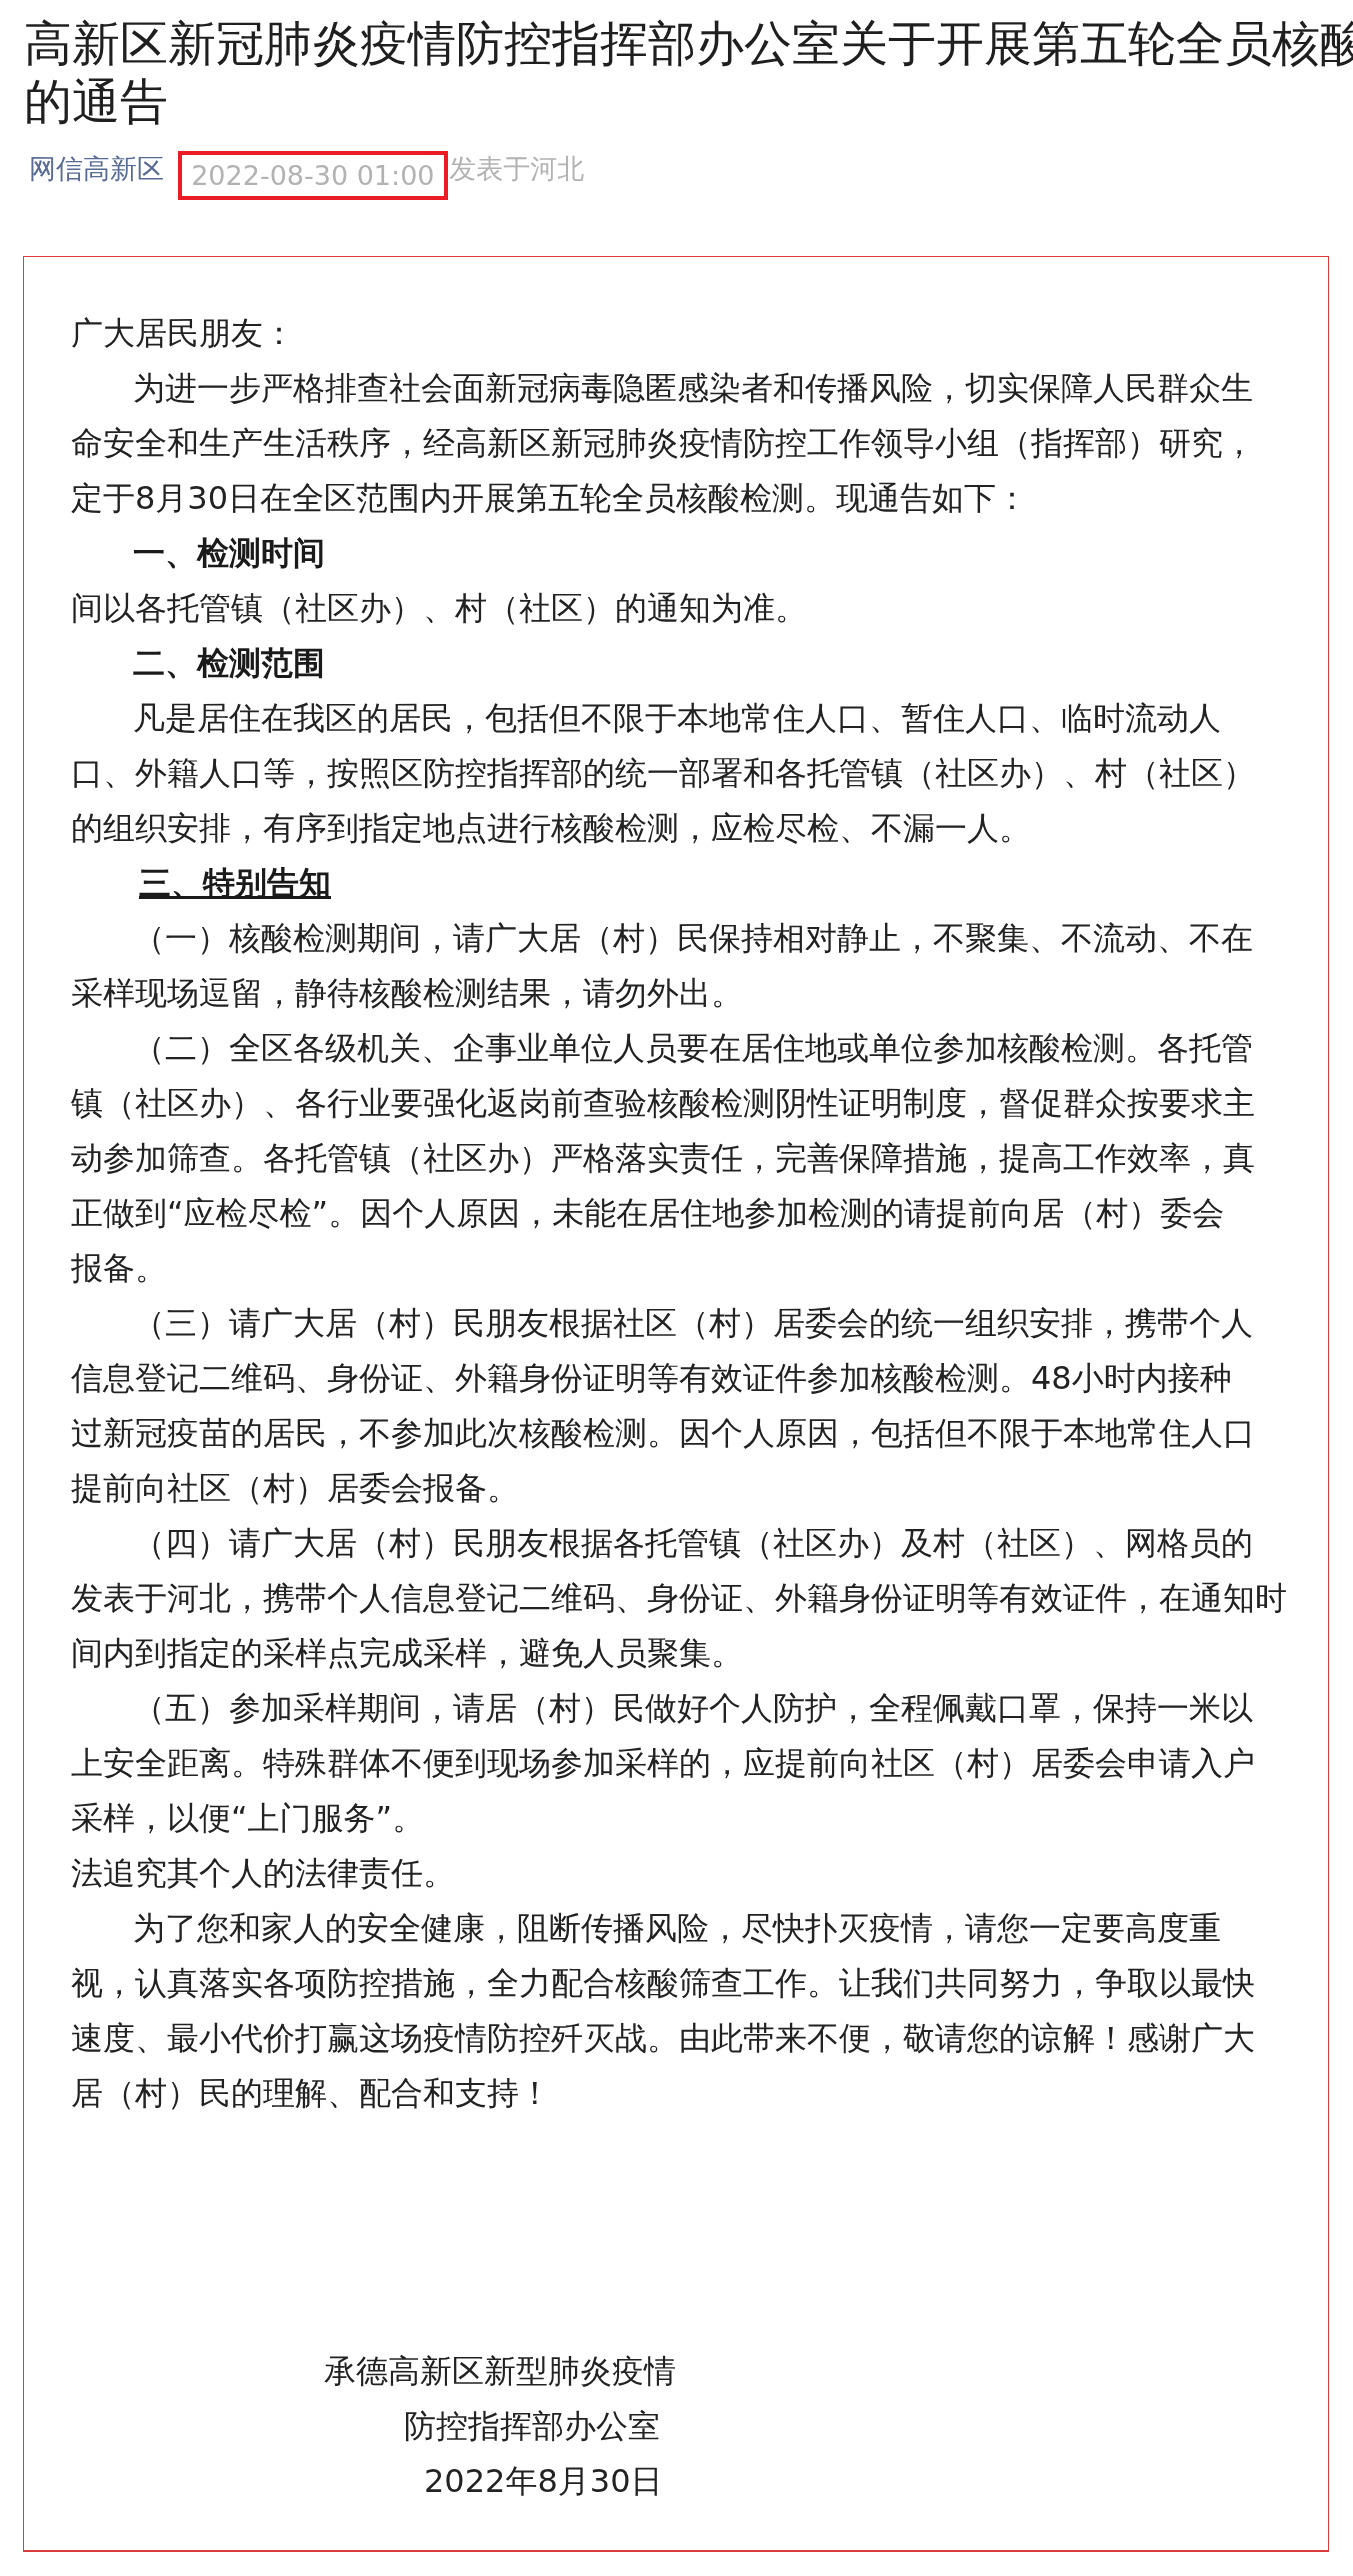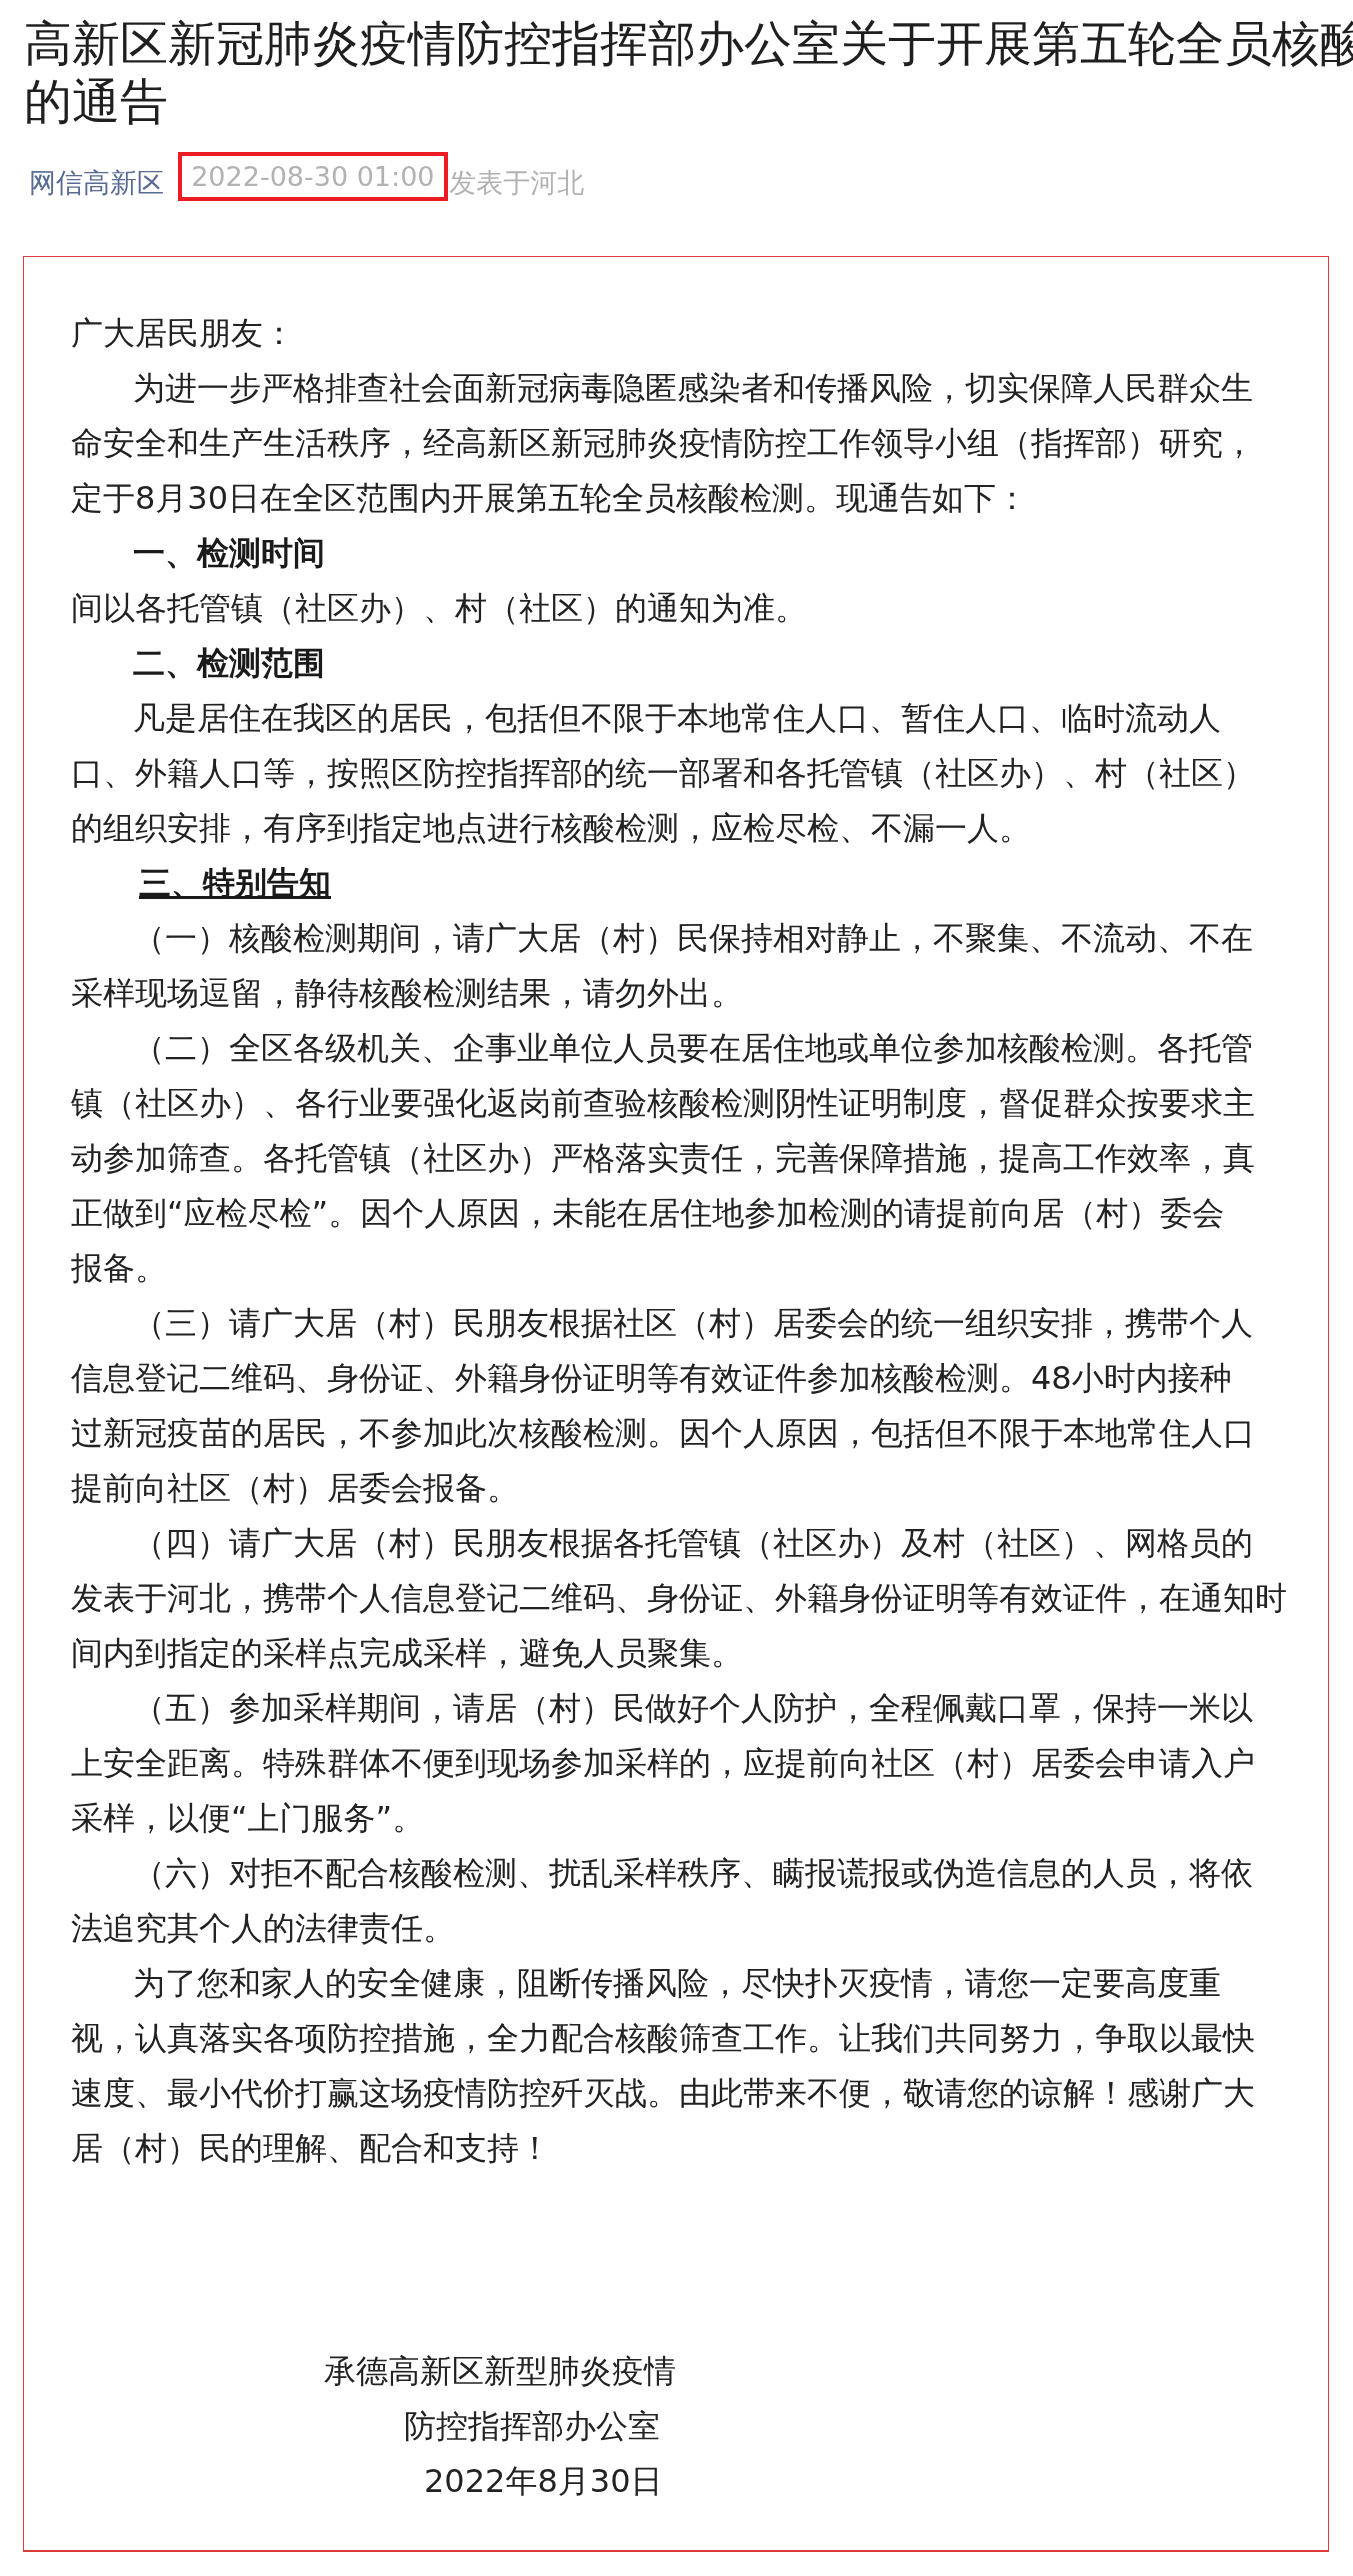--- a/index.html
+++ b/index.html
@@ -2,21 +2,21 @@
 <html><head>
 <meta charset="utf-8">
 <style>
   html, body { margin: 0; padding: 0; background: #ffffff; }
   body { width: 1354px; height: 2576px; position: relative; overflow: hidden;
          font-family: "DejaVu Sans", "Liberation Sans", sans-serif; color: #222222; }
   .title { position: absolute; left: 24px; top: 13.5px; width: 1315px;
            font-size: 48px; line-height: 58px; color: #1f1f1f; font-weight: normal; margin: 0; }
   .title .tl { display: block; white-space: nowrap; }
   .meta { position: absolute; left: 29px; top: 151px; height: 50px;
-          display: flex; align-items: flex-end; font-size: 27px; white-space: nowrap; }
+          display: flex; align-items: flex-start; font-size: 27px; white-space: nowrap; }
   .meta .author { color: #576b95; }
   .meta .datebox { margin-left: 13.5px; padding: 0 9.7px; height: 41px; line-height: 41px;
                    border: 4.8px solid #ec1c24; color: #b2b2b2; }
   .meta .loc { margin-left: 1px; color: #b2b2b2; }
   .frame { position: absolute; left: 23px; top: 256px; width: 1306px; height: 2296px;
            border: 1.9px solid #dc3b3b; border-bottom-width: 2.9px; box-sizing: border-box; }
   .body { position: absolute; left: 71px; top: 306px; width: 1218px;
           font-size: 32px; line-height: 55px; color: #222222; }
   .line { display: block; white-space: nowrap; height: 55px; }
   .line.indent { padding-left: 62px; }
@@ -62,21 +62,20 @@
     <span class="line indent">（三）请广大居（村）民朋友根据社区（村）居委会的统一组织安排，携带个人</span>
     <span class="line">信息登记二维码、身份证、外籍身份证明等有效证件参加核酸检测。48小时内接种</span>
     <span class="line">过新冠疫苗的居民，不参加此次核酸检测。因个人原因，包括但不限于本地常住人口</span>
     <span class="line">提前向社区（村）居委会报备。</span>
     <span class="line indent">（四）请广大居（村）民朋友根据各托管镇（社区办）及村（社区）、网格员的</span>
     <span class="line">发表于河北，携带个人信息登记二维码、身份证、外籍身份证明等有效证件，在通知时</span>
     <span class="line">间内到指定的采样点完成采样，避免人员聚集。</span>
     <span class="line indent">（五）参加采样期间，请居（村）民做好个人防护，全程佩戴口罩，保持一米以</span>
     <span class="line">上安全距离。特殊群体不便到现场参加采样的，应提前向社区（村）居委会申请入户</span>
     <span class="line">采样，以便“上门服务”。</span>
-    <span class="line indent">（六）对拒不配合核酸检测、扰乱采样秩序、瞒报谎报或伪造信息的人员，将依</span>
     <span class="line">法追究其个人的法律责任。</span>
     <span class="line indent">为了您和家人的安全健康，阻断传播风险，尽快扑灭疫情，请您一定要高度重</span>
     <span class="line">视，认真落实各项防控措施，全力配合核酸筛查工作。让我们共同努力，争取以最快</span>
     <span class="line">速度、最小代价打赢这场疫情防控歼灭战。由此带来不便，敬请您的谅解！感谢广大</span>
     <span class="line">居（村）民的理解、配合和支持！</span>
   </div>
 
 <div class="sig" style="left:324px; top:2344px;">承德高新区新型肺炎疫情</div>
 <div class="sig" style="left:404px; top:2399px;">防控指挥部办公室</div>
 <div class="sig" style="left:424px; top:2454px;">2022年8月30日</div>

